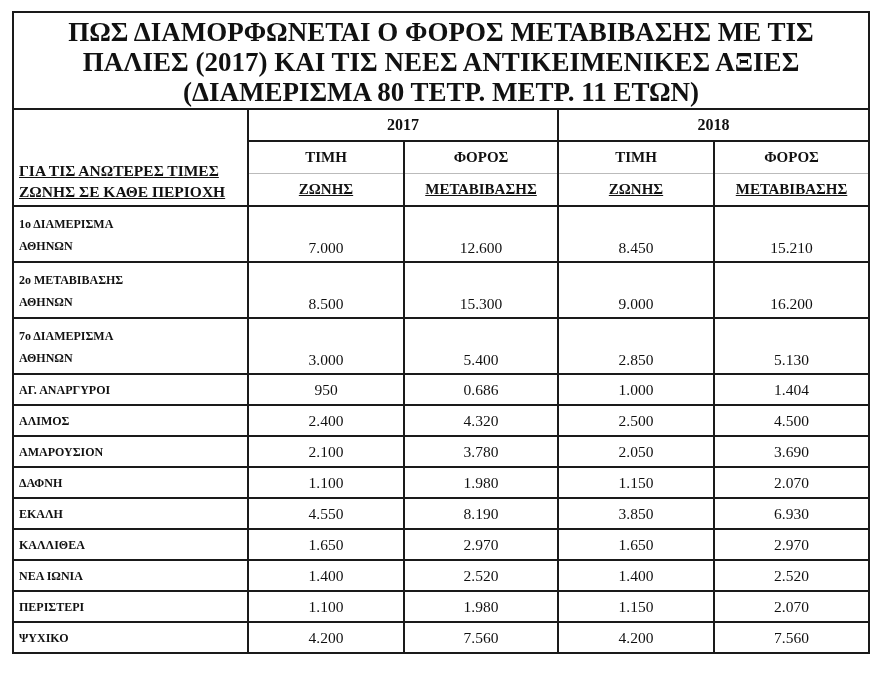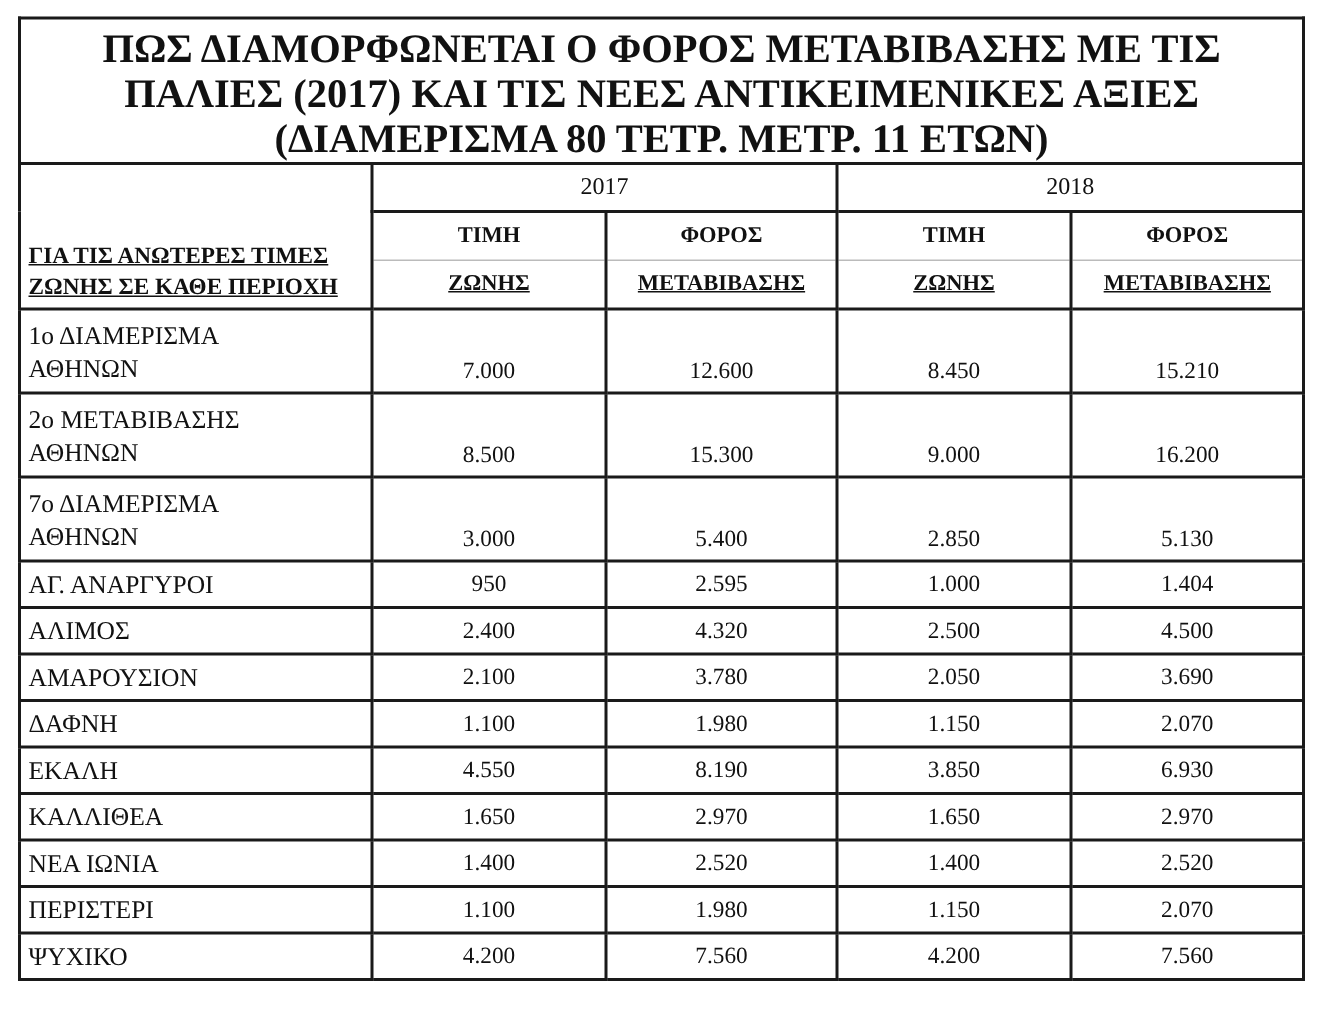--- a/index.html
+++ b/index.html
@@ -3,27 +3,27 @@
 <meta charset="utf-8">
 <style>
   html, body { margin: 0; padding: 0; background: #ffffff; }
   body { width: 880px; height: 679px; position: relative; overflow: hidden;
          font-family: "Liberation Serif", "DejaVu Serif", serif; color: #111; }
   table.tax { position: absolute; left: 12px; top: 11px; width: 856px;
               border-collapse: collapse; table-layout: fixed; }
   table.tax td { border: 2px solid #1a1a1a; padding: 0; }
   .title-cell { height: 93px; text-align: center; font-weight: bold;
                 font-size: 27px; line-height: 30px; padding-top: 2px !important; }
-  .year-cell { height: 30px; text-align: center; font-weight: normal; font-size: 16px; }
+  .year-cell { height: 30px; text-align: center; font-weight: bold; font-size: 16px; }
   .sub-cell { text-align: center; font-weight: bold; font-size: 15px; line-height: 30px; }
   .sub-cell .ln1 { display: block; border-bottom: 1px solid #bbb; height: 31px; }
   .sub-cell .ln2 { display: block; height: 31px; text-decoration: underline; }
   .corner { font-weight: bold; font-size: 15.5px; line-height: 21px; vertical-align: bottom;
             padding: 0 0 3px 5px !important; text-decoration: underline; }
-  .name { font-weight: normal; font-size: 17px; padding-left: 5px !important; line-height: 22px; margin-left: 37px; }
+  .name { font-weight: bold; font-size: 12px; padding-left: 5px !important; line-height: 22px; margin-left: 37px; }
   .val { text-align: center; font-size: 15.5px; }
   tr.tall td { height: 50px; }
   tr.tall td.val { vertical-align: bottom; padding-bottom: 4px !important; margin-top: 19px; }
   tr.tall td.name { vertical-align: bottom; padding-bottom: 4px !important; }
   tr.short td { height: 29px; }
 </style>
 </head>
 <body>
 
 <table class="tax">
@@ -80,21 +80,21 @@
     <td class="name"><span>7ο ΔΙΑΜΕΡΙΣΜΑ</span><br><span>ΑΘΗΝΩΝ</span></td>
     <td class="val">3.000</td>
     <td class="val">5.400</td>
     <td class="val">2.850</td>
     <td class="val">5.130</td>
   </tr>
 
   <tr class="short">
     <td class="name">ΑΓ. ΑΝΑΡΓΥΡΟΙ</td>
     <td class="val">950</td>
-    <td class="val">2.595</td>
+    <td class="val">0.686</td>
     <td class="val">1.000</td>
     <td class="val">1.404</td>
   </tr>
   <tr class="short">
     <td class="name">ΑΛΙΜΟΣ</td>
     <td class="val">2.400</td>
     <td class="val">4.320</td>
     <td class="val">2.500</td>
     <td class="val">4.500</td>
   </tr>

